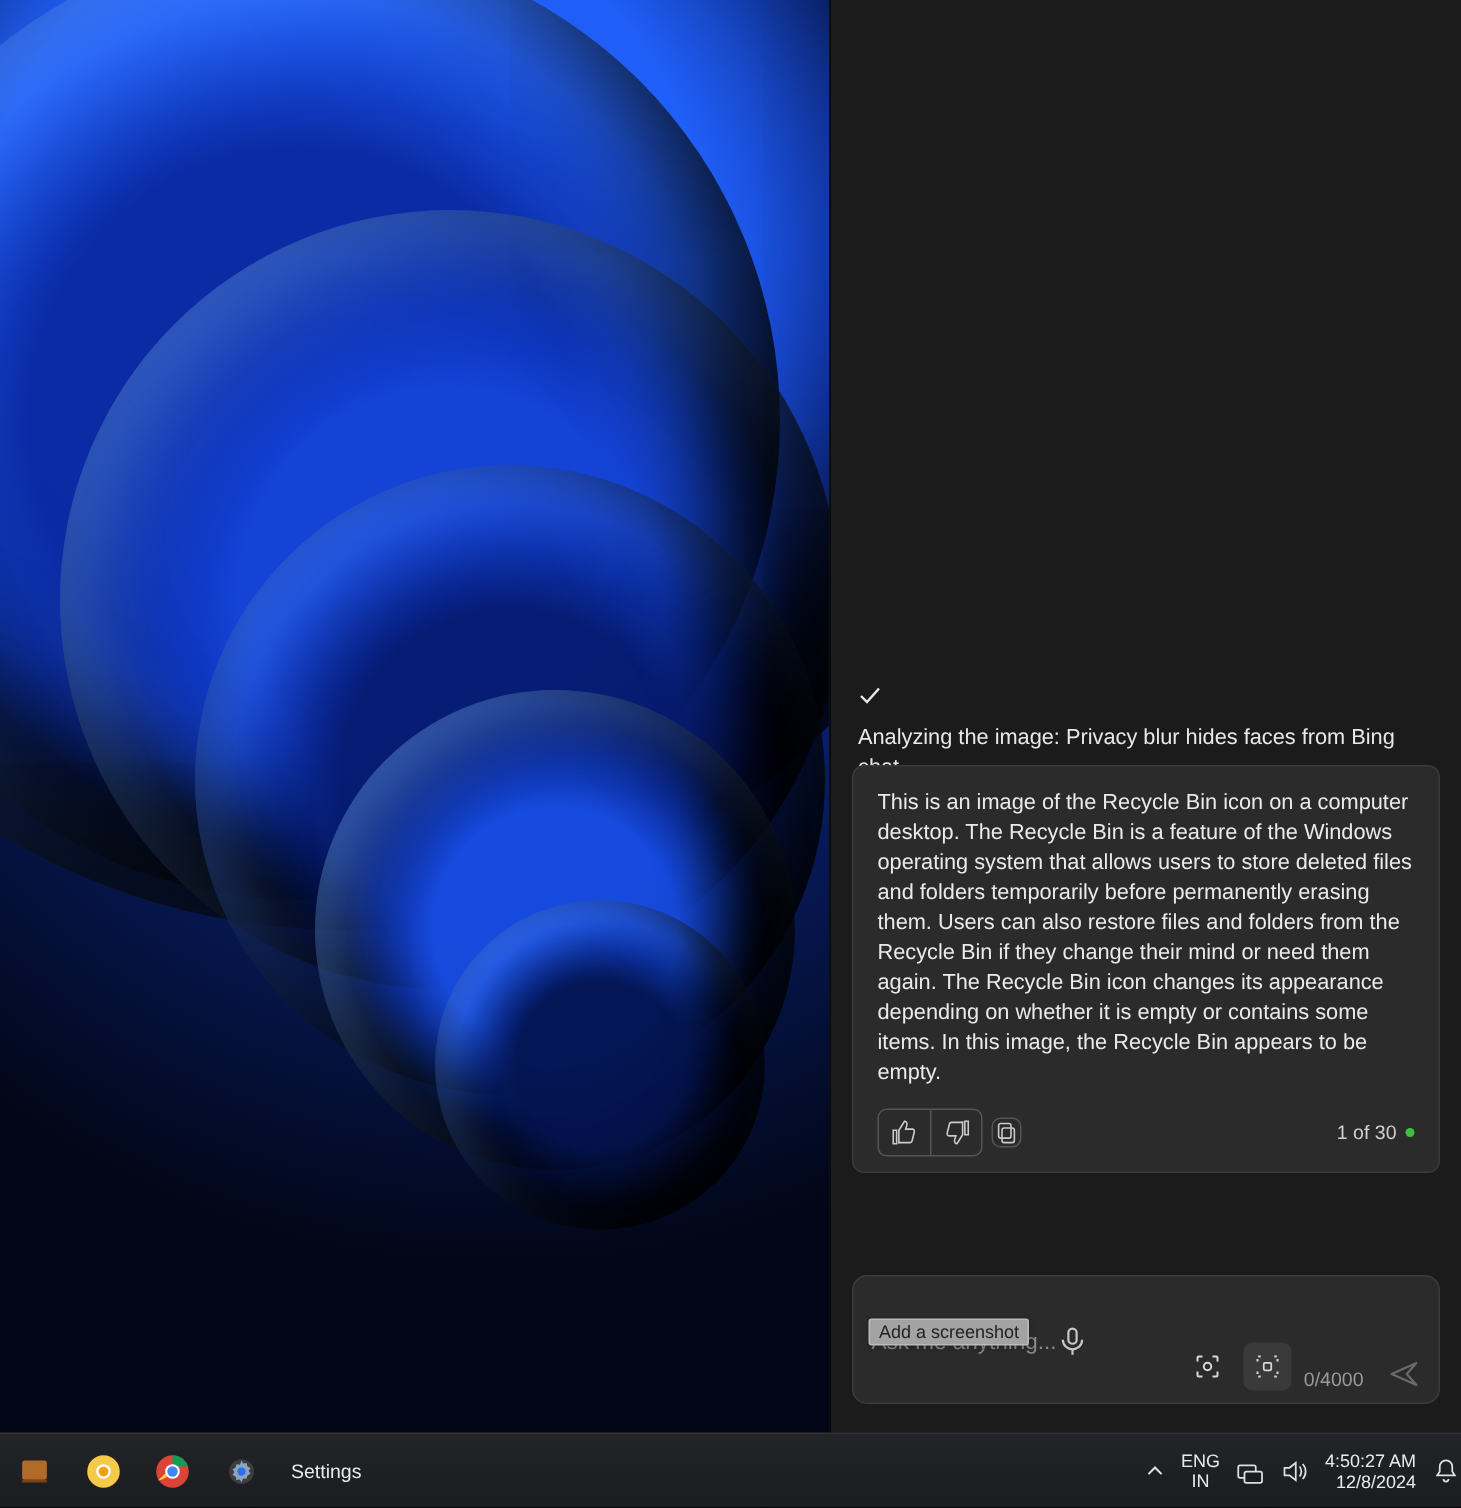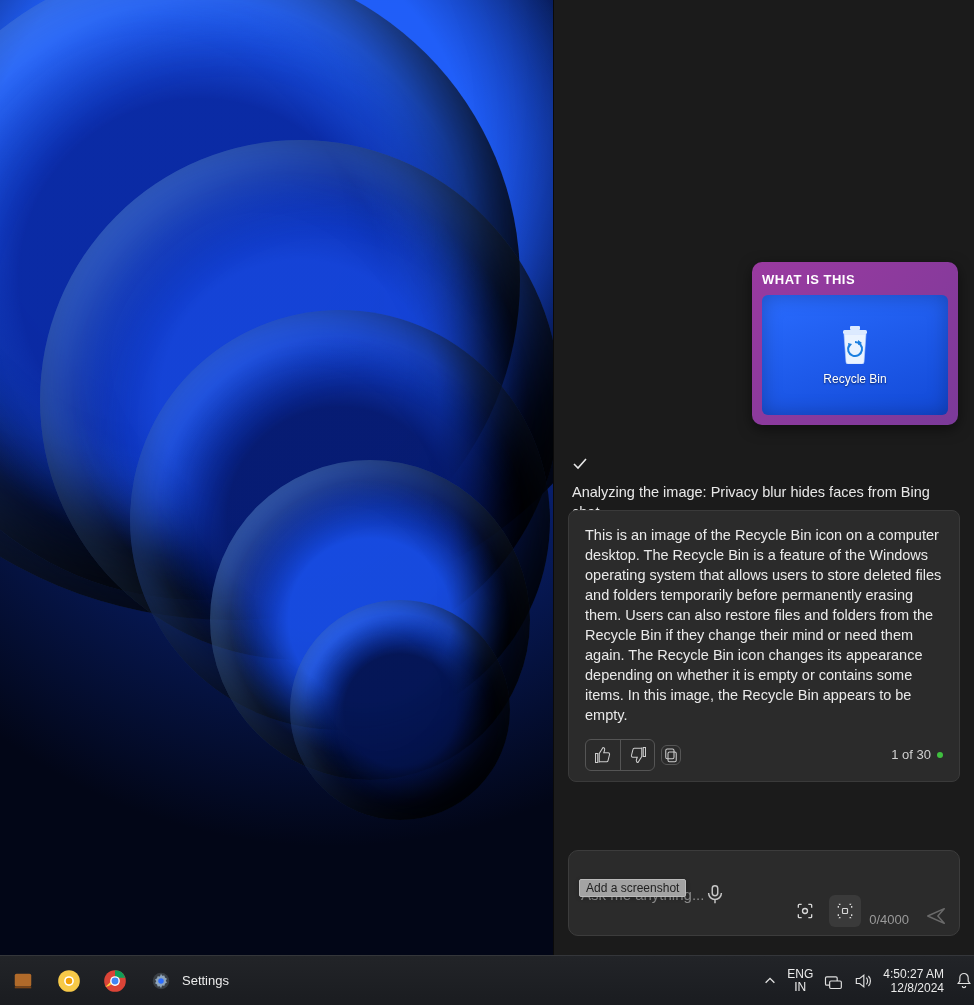--- a/index.html
+++ b/index.html
@@ -177,38 +177,20 @@
   <div class="swirl s1"></div>
   <div class="swirl s2"></div>
   <div class="swirl s3"></div>
   <div class="swirl s4"></div>
   <div class="swirl s5"></div>
   <div class="swirl s6"></div>
 </div>
 
 <div class="copilot">
 
-  <div class="user-bubble">
-    <div class="label">WHAT IS THIS</div>
-    <div class="thumb">
-      <span class="bin-ico">
-        <svg viewBox="0 0 34 40" width="34" height="40">
-          <path d="M6 10 L28 10 L26 38 Q26 40 24 40 L10 40 Q8 40 8 38 Z" fill="#eaf3ff" stroke="#b8d2ff" stroke-width="0.6"></path>
-          <rect x="5" y="6" width="24" height="4" rx="1.5" fill="#dceaff"></rect>
-          <rect x="12" y="2" width="10" height="4" rx="1" fill="#dceaff"></rect>
-          <g transform="translate(17 25)">
-            <path d="M0 -7 A7 7 0 1 1 -6.06 -3.5" fill="none" stroke="#1b7fe0" stroke-width="2"></path>
-            <polygon points="-7,-6 -3,-5 -6,-1" fill="#1b7fe0"></polygon>
-            <polygon points="3,-9 7,-6 3,-4" fill="#1b7fe0"></polygon>
-          </g>
-        </svg>
-      </span>
-      <div class="cap">Recycle Bin</div>
-    </div>
-  </div>
 
   <div class="analyzing">
     <span class="chk">
       <svg viewBox="0 0 16 16" width="16" height="16">
           <path d="M2 8 L6 12 L14 3" fill="none" stroke="#e8e8e8" stroke-width="1.6"></path>
         </svg>
     </span>
     <span>Analyzing the image: Privacy blur hides faces from Bing chat</span>
   </div>
 
@@ -293,21 +275,21 @@
     </div>
     <div class="tb-ico">
       <svg width="26" height="26" viewBox="0 0 24 24">
         <circle cx="12" cy="12" r="10" fill="#db4437"></circle>
         <path d="M12 2a10 10 0 0 1 9.5 6.9L12 9z" fill="#0f9d58"></path>
         <path d="M3 17.5 12 9l0 0A10 10 0 0 1 3 17.5z" fill="#ffcd40"></path>
         <circle cx="12" cy="12" r="4.5" fill="#fff"></circle>
           <circle cx="12" cy="12" r="3.2" fill="#4285f4"></circle>
       </svg>
     </div>
-    <div class="tb-ico" style="width:auto; padding:0 8px; gap:8px;">
+    <div class="tb-ico" style="width:auto; padding:0 8px; gap:20px;">
       <svg width="22" height="22" viewBox="0 0 24 24">
         <circle cx="12" cy="12" r="9" fill="#3a3f44"></circle>
         <path d="M12 4l1.2 2.2 2.5-.3 .6 2.4 2.2 1.2-1.3 2.1 1.3 2.1-2.2 1.2-.6 2.4-2.5-.3L12 20l-1.2-2.2-2.5 .3-.6-2.4-2.2-1.2 1.3-2.1-1.3-2.1 2.2-1.2 .6-2.4 2.5 .3z" fill="#8fa4b8"></path>
         <circle cx="12" cy="12" r="3" fill="#2b6cff"></circle>
       </svg>
       <span class="tb-label">Settings</span>
     </div>
   </div>
   <div class="tb-spacer"></div>
   <div class="tb-right">

